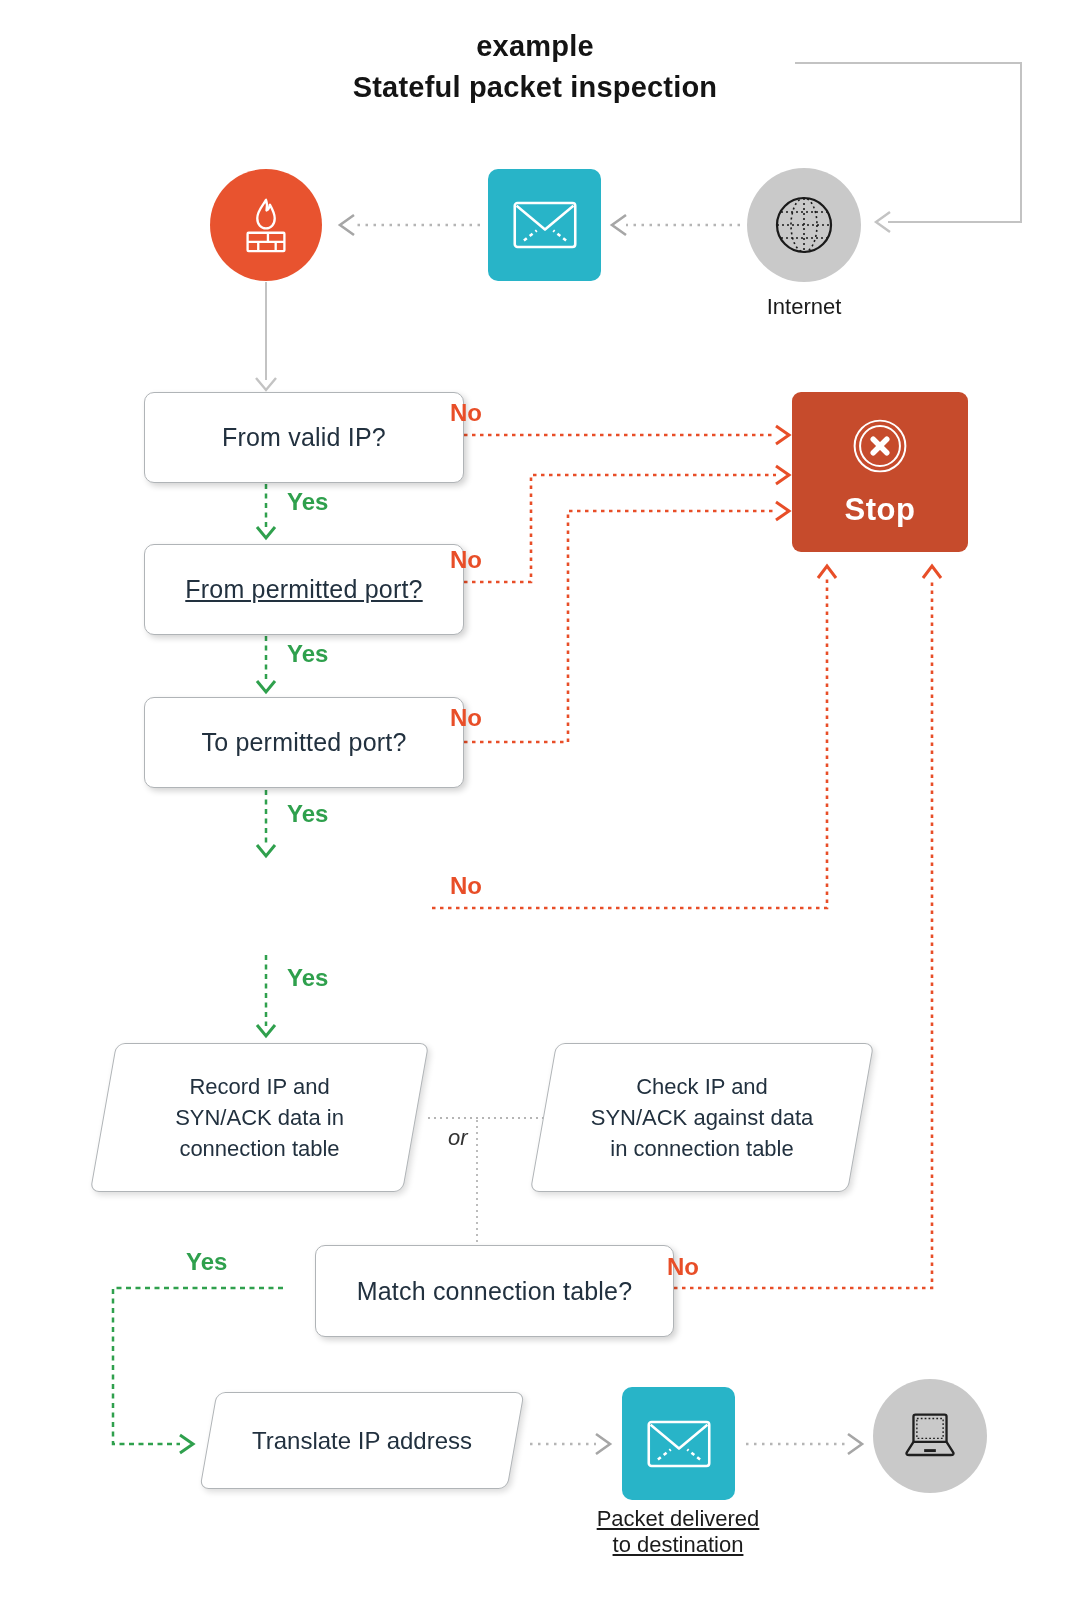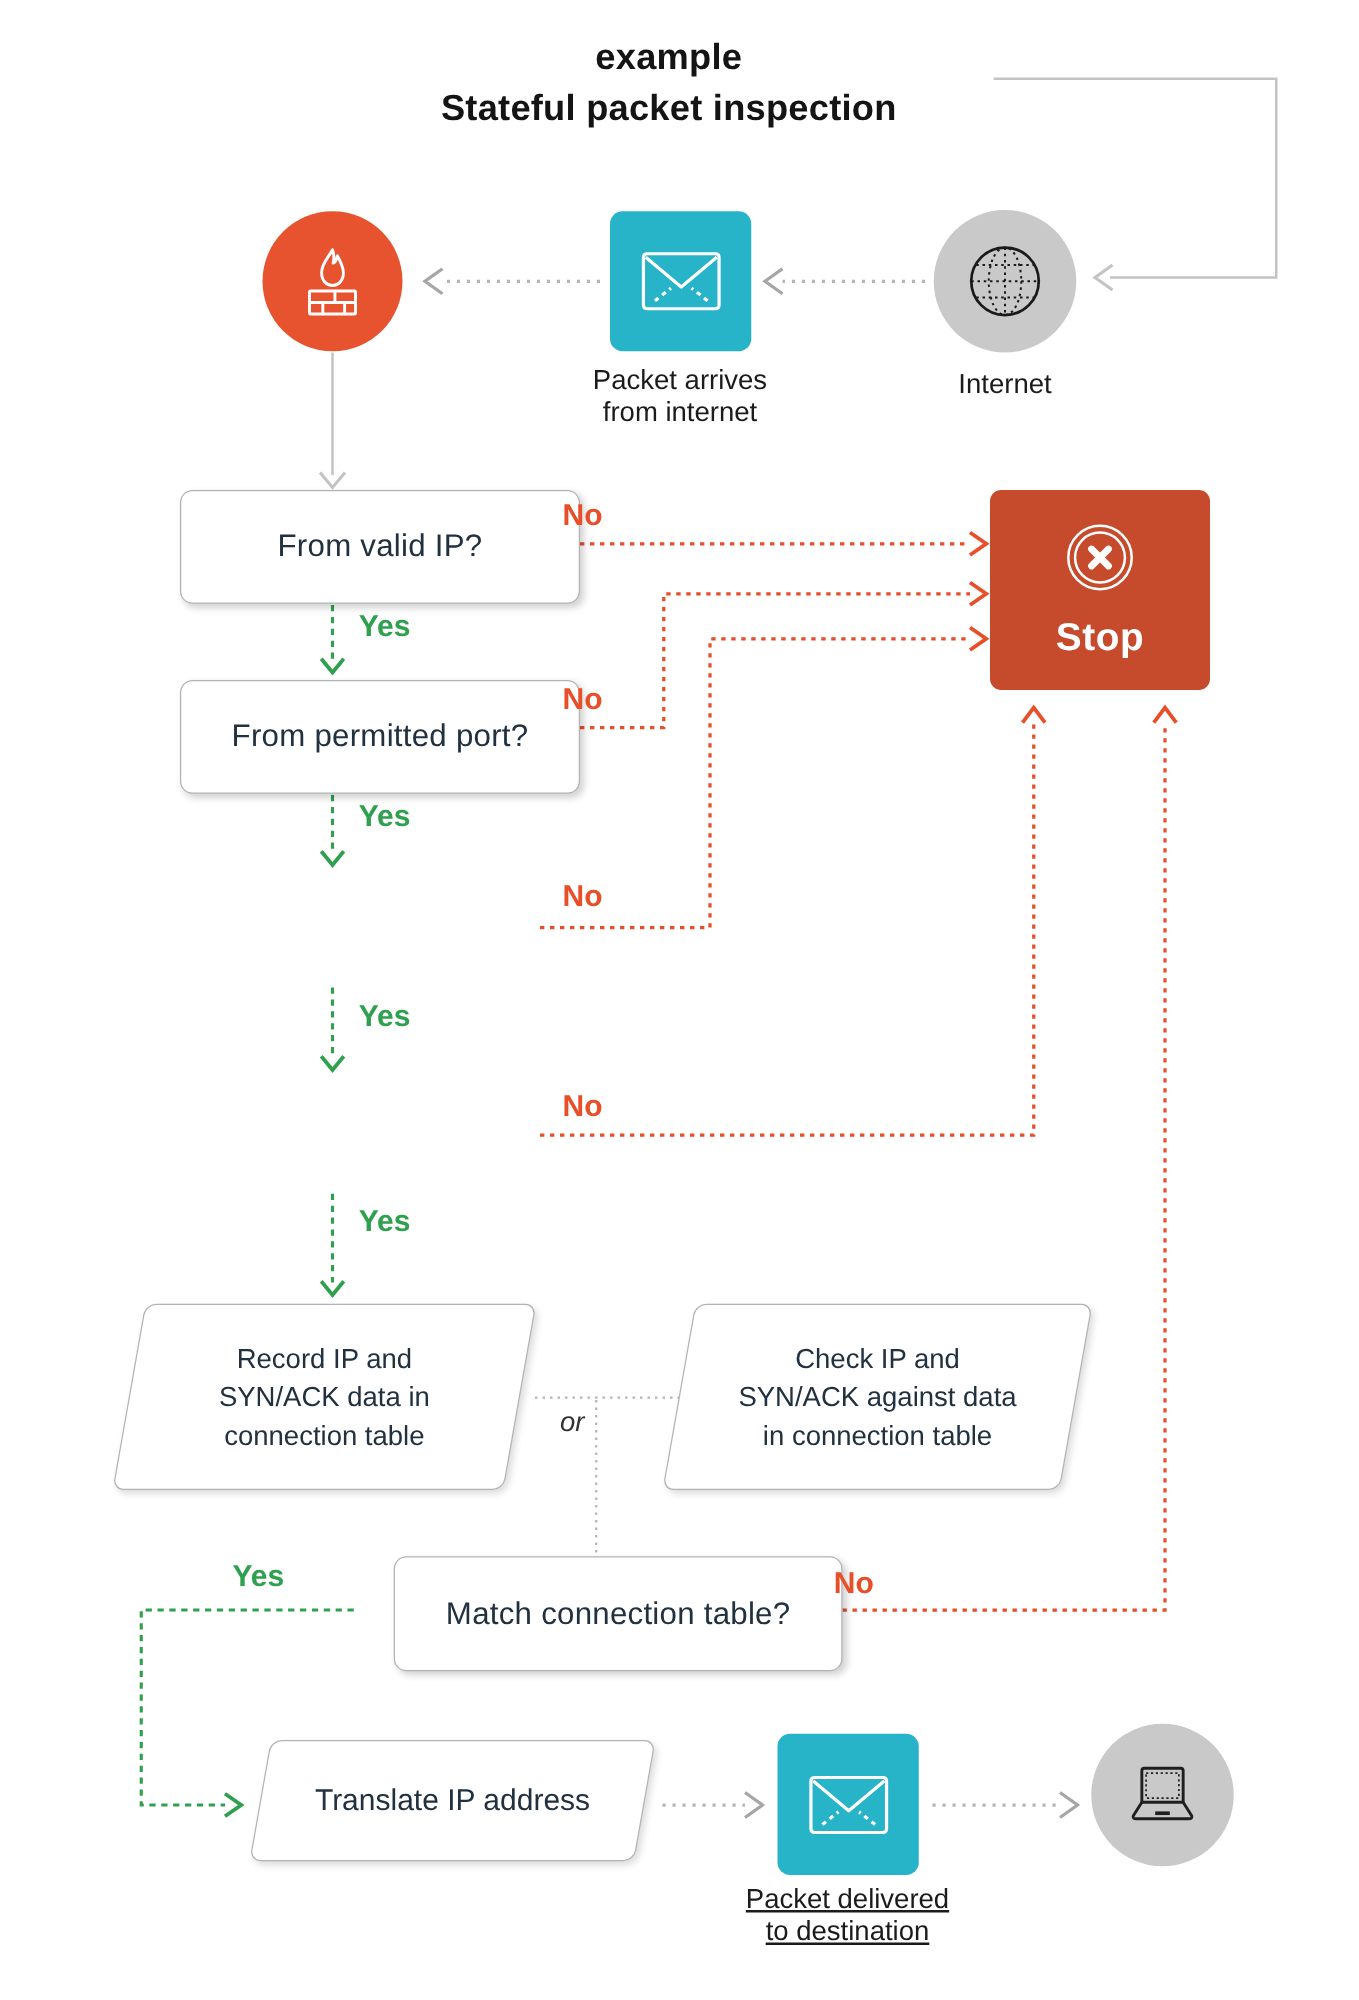--- a/index.html
+++ b/index.html
@@ -41,21 +41,21 @@
   .lbl-internet   { left:704px; top:294px; width:200px; }
   .lbl-packet-out { left:545px; top:1506px; width:266px;text-decoration:underline; }
 
   .decision {
     position:absolute; left:112px; width:318px; height:89px;
     background:#ffffff; border:1.5px solid var(--border-gray); border-radius:10px;
     box-shadow:3px 3px 6px rgba(0,0,0,.18);
     display:flex; align-items:center; justify-content:center;
     font-size:25px; color:var(--text-dark); letter-spacing:.2px;margin-left:32px;
   }
-  .d1 { top:392px; } .d2 { top:544px; } .d3 { top:697px; } .d4 { top:862px; }
+  .d1 { top:392px; } .d2 { top:544px;text-decoration:underline; } .d3 { top:697px; } .d4 { top:862px; }
   .d5 { left:283px; top:1245px; width:357px; height:90px; }
 
   .stop-node {
     position:absolute; left:792px; top:392px; width:176px; height:160px;
     background:var(--stop-fill); border-radius:9px; color:#ffffff;
     display:flex; flex-direction:column; align-items:center; justify-content:center;
   }
   .stop-text { font-size:31px; font-weight:bold; margin-top:17px; letter-spacing:.5px; }
 
   .para {
@@ -190,24 +190,20 @@
   <div class="node rounded packet-in">
     <svg width="66" height="50" viewBox="0 0 72 54">
       <g stroke="#ffffff" stroke-width="2.8" fill="none" stroke-linejoin="round">
         <rect x="3" y="3" width="66" height="48" rx="3"></rect>
         <path d="M5 6 L36 32 L67 6"></path>
         <path d="M13 44 L27 33" stroke-dasharray="4 4"></path>
         <path d="M59 44 L45 33" stroke-dasharray="4 4"></path>
       </g>
     </svg>
   </div>
-  <div class="icon-label lbl-packet-in">
-    <div>Packet arrives</div>
-    <div>from internet</div>
-  </div>
 
   <div class="node circle internet">
     <svg width="64" height="64" viewBox="0 0 64 64">
       <g stroke="#1a1a1a" fill="none">
         <circle cx="32" cy="32" r="27" stroke-width="2.2"></circle>
         <ellipse cx="32" cy="32" rx="13" ry="27" stroke-width="1.6" stroke-dasharray="2 3"></ellipse>
         <path d="M32 5 V59" stroke-width="1.6" stroke-dasharray="2 3"></path>
         <path d="M5 32 H59" stroke-width="1.6" stroke-dasharray="2 3"></path>
         <path d="M9 19 H55" stroke-width="1.6" stroke-dasharray="2 3"></path>
         <path d="M9 45 H55" stroke-width="1.6" stroke-dasharray="2 3"></path>
@@ -226,20 +222,23 @@
       </g>
     </svg>
     <div class="stop-text">Stop</div>
   </div>
 
   <div class="decision d1">
     <span>From valid IP?</span>
   </div>
   <div class="decision d2">
     <span>From permitted port?</span>
+  </div>
+  <div class="decision d3">
+    <span>To permitted port?</span>
   </div>
   <div class="decision d5">
     <span>Match connection table?</span>
   </div>
 
   <div class="para p-record">
     <div class="para-inner">
       <div>Record IP and</div>
       <div>SYN/ACK data in</div>
       <div>connection table</div>

